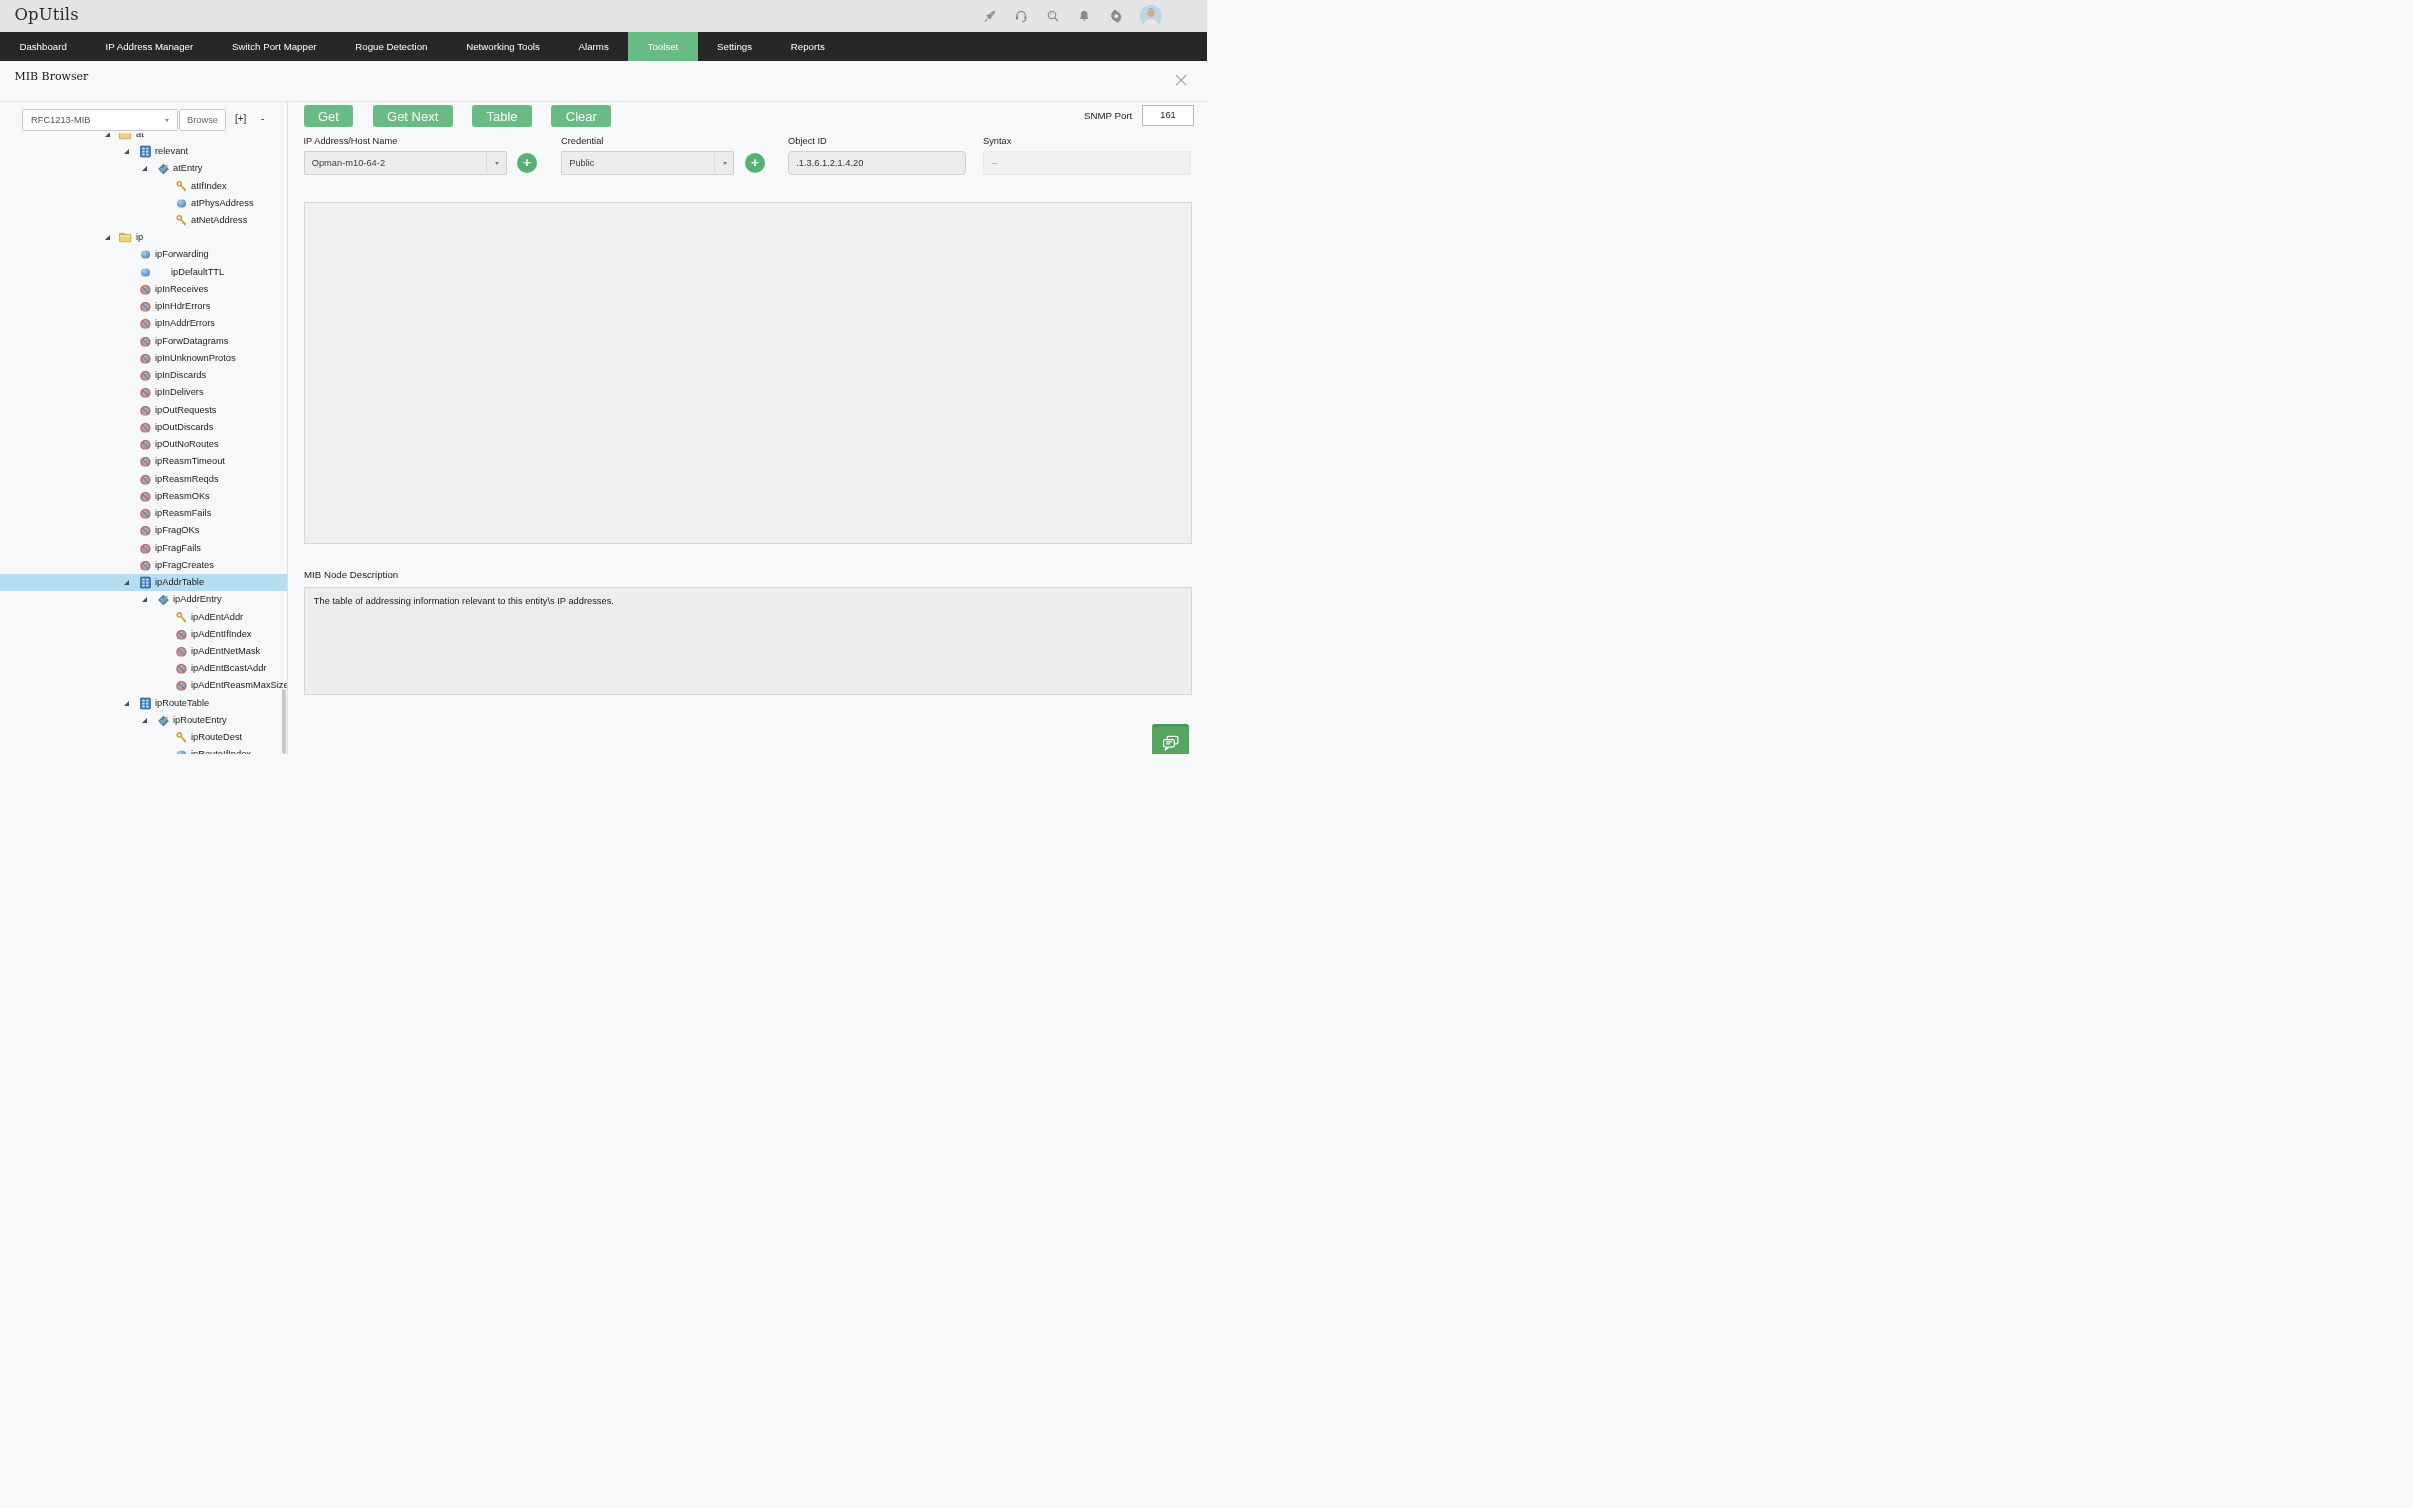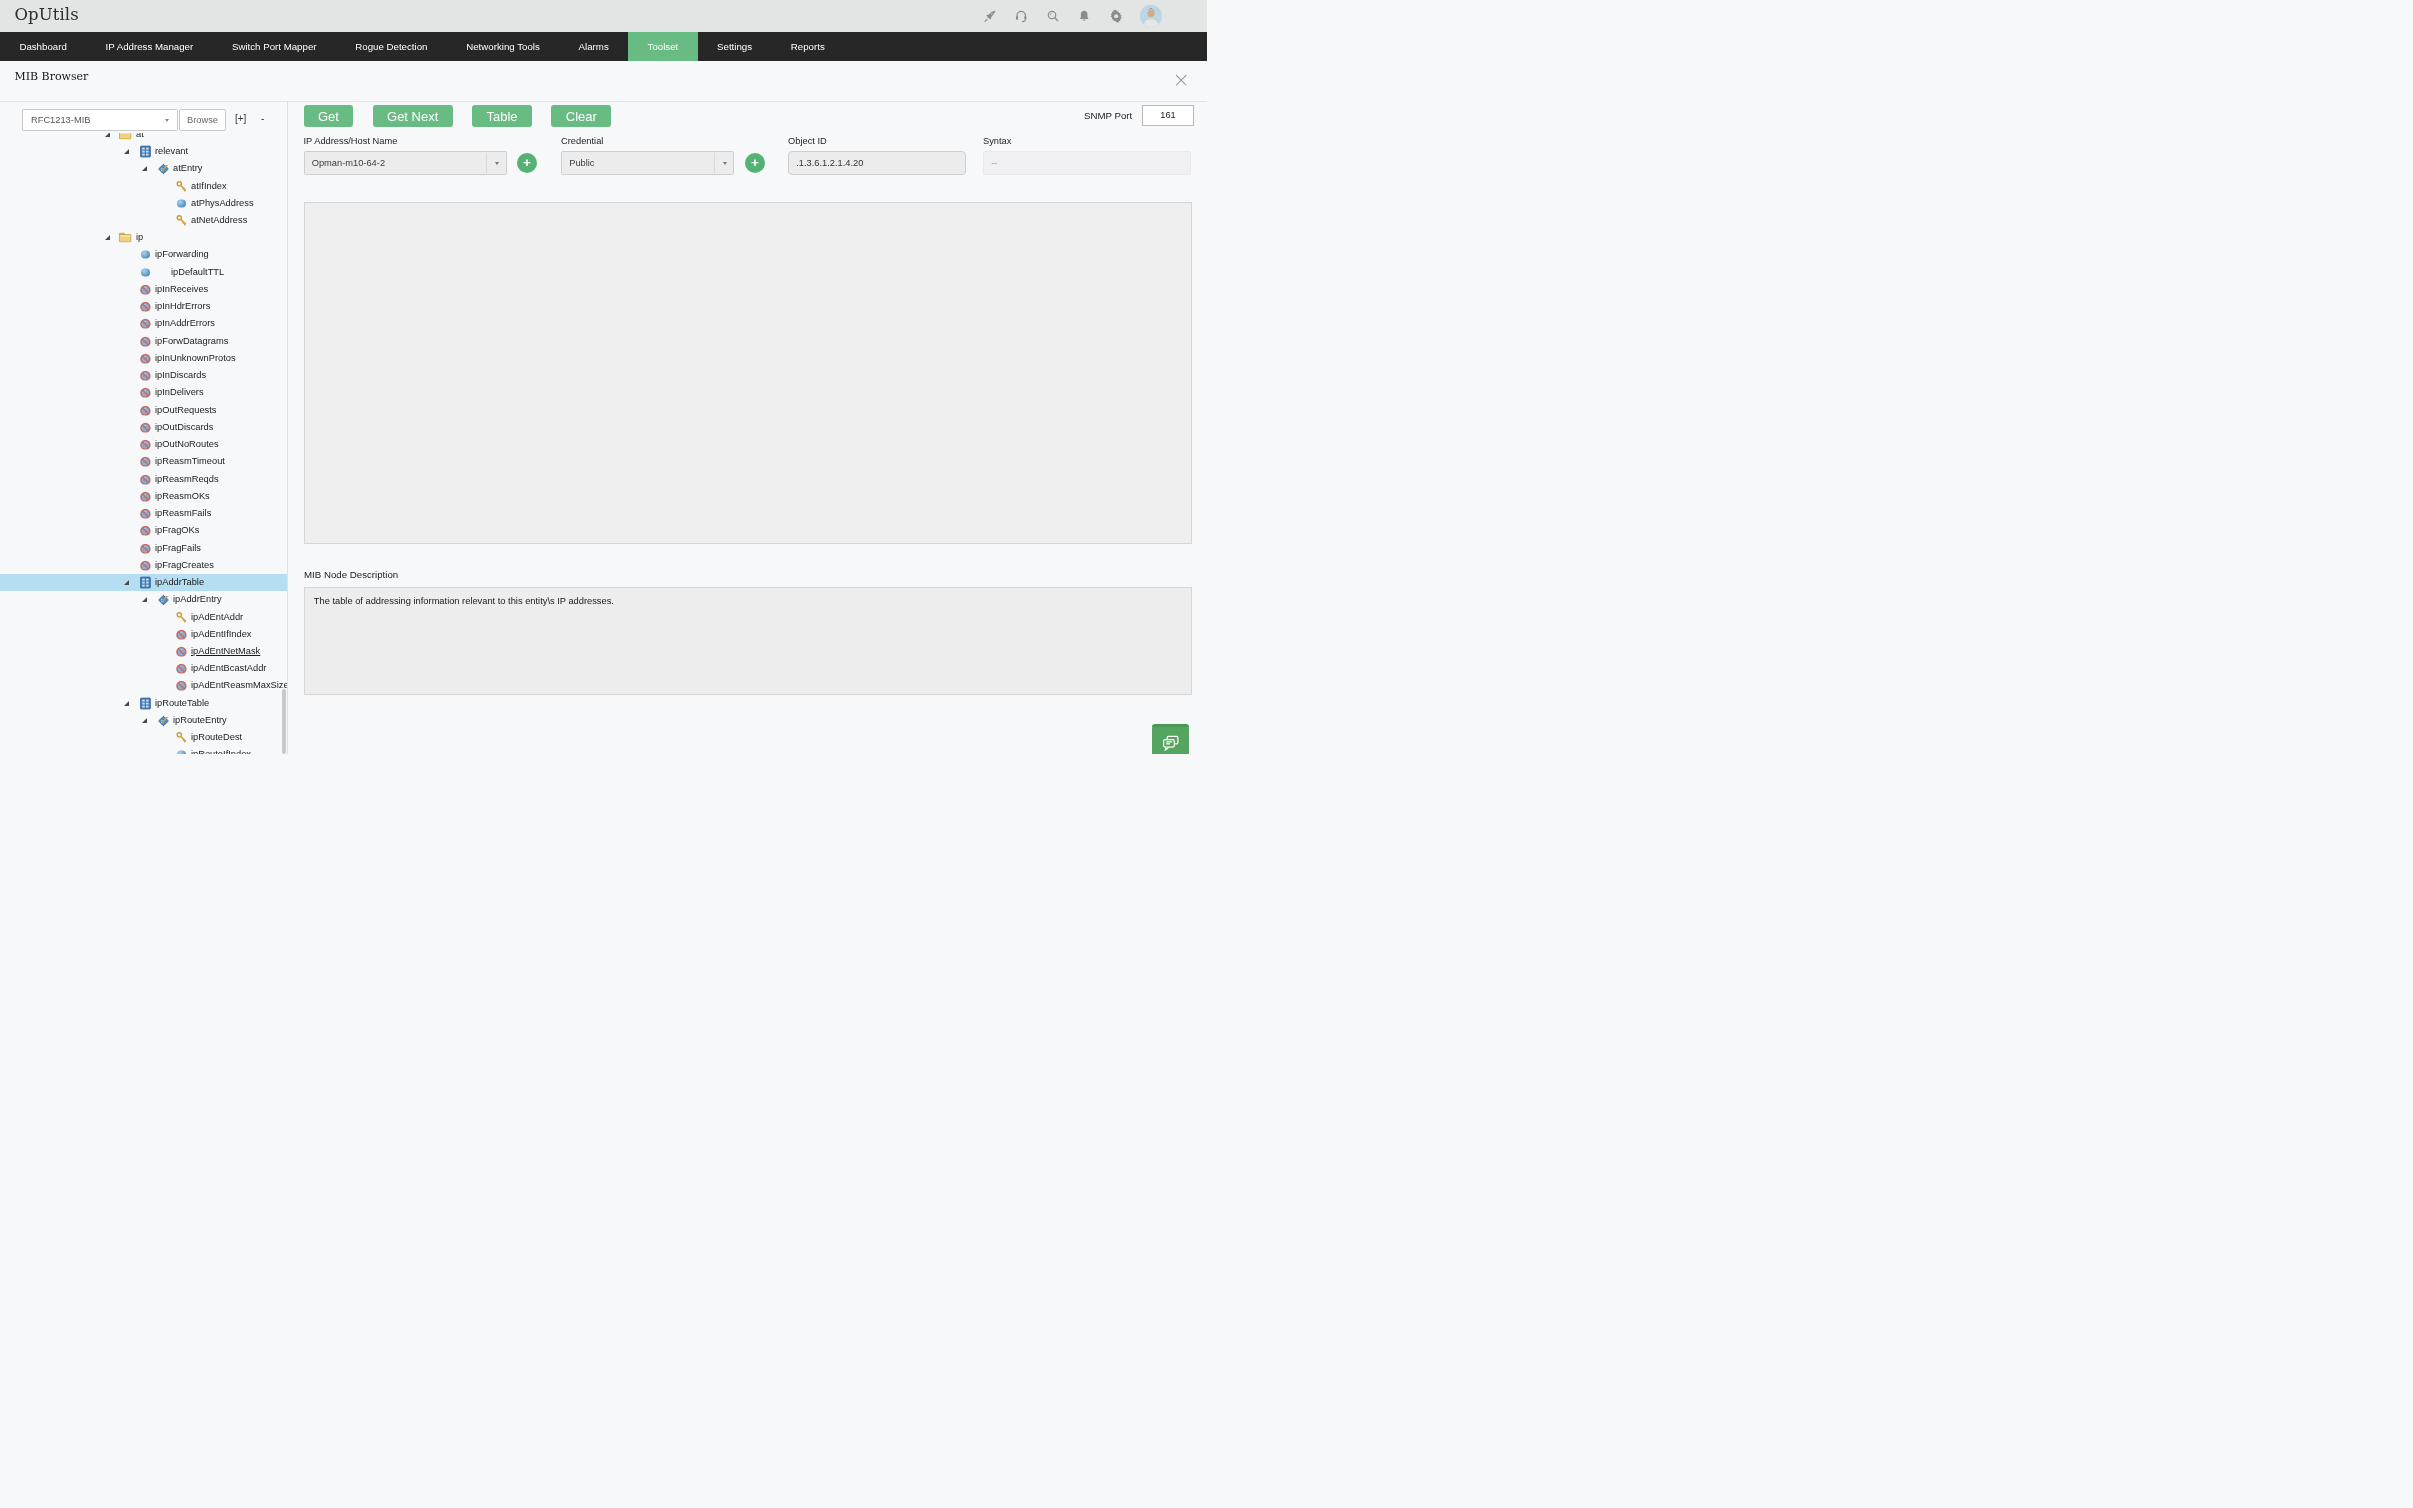--- a/index.html
+++ b/index.html
@@ -484,21 +484,21 @@
       </div>
       <div class="tree-row" style="top: 510px;">
         <span class="t-icon" style="left: 175px;">
           <svg width="10.8" height="10.8" viewBox="0 0 16 16">
             <circle cx="8" cy="8" r="6.1" fill="#7fb0d8"></circle>
             <path d="M5.6 5.2c.5-.9 1.7-1.4 2.9-1.2" stroke="#dcebf7" stroke-width="1" fill="none"></path>
             <circle cx="8" cy="8" r="6.5" fill="none" stroke="#cc6a60" stroke-width="2.4"></circle>
             <path d="M3.9 3.9 L12.1 12.1" stroke="#cc6a60" stroke-width="2.2"></path>
           </svg>
         </span>
-        <span class="t-label" style="left: 191px; text-decoration: underline;">ipAdEntNetMask</span>
+        <span class="t-label" style="left: 191px;">ipAdEntNetMask</span>
       </div>
       <div class="tree-row" style="top: 527px;">
         <span class="t-icon" style="left: 175px;">
           <svg width="10.8" height="10.8" viewBox="0 0 16 16">
             <circle cx="8" cy="8" r="6.1" fill="#7fb0d8"></circle>
             <path d="M5.6 5.2c.5-.9 1.7-1.4 2.9-1.2" stroke="#dcebf7" stroke-width="1" fill="none"></path>
             <circle cx="8" cy="8" r="6.5" fill="none" stroke="#cc6a60" stroke-width="2.4"></circle>
             <path d="M3.9 3.9 L12.1 12.1" stroke="#cc6a60" stroke-width="2.2"></path>
           </svg>
         </span>

